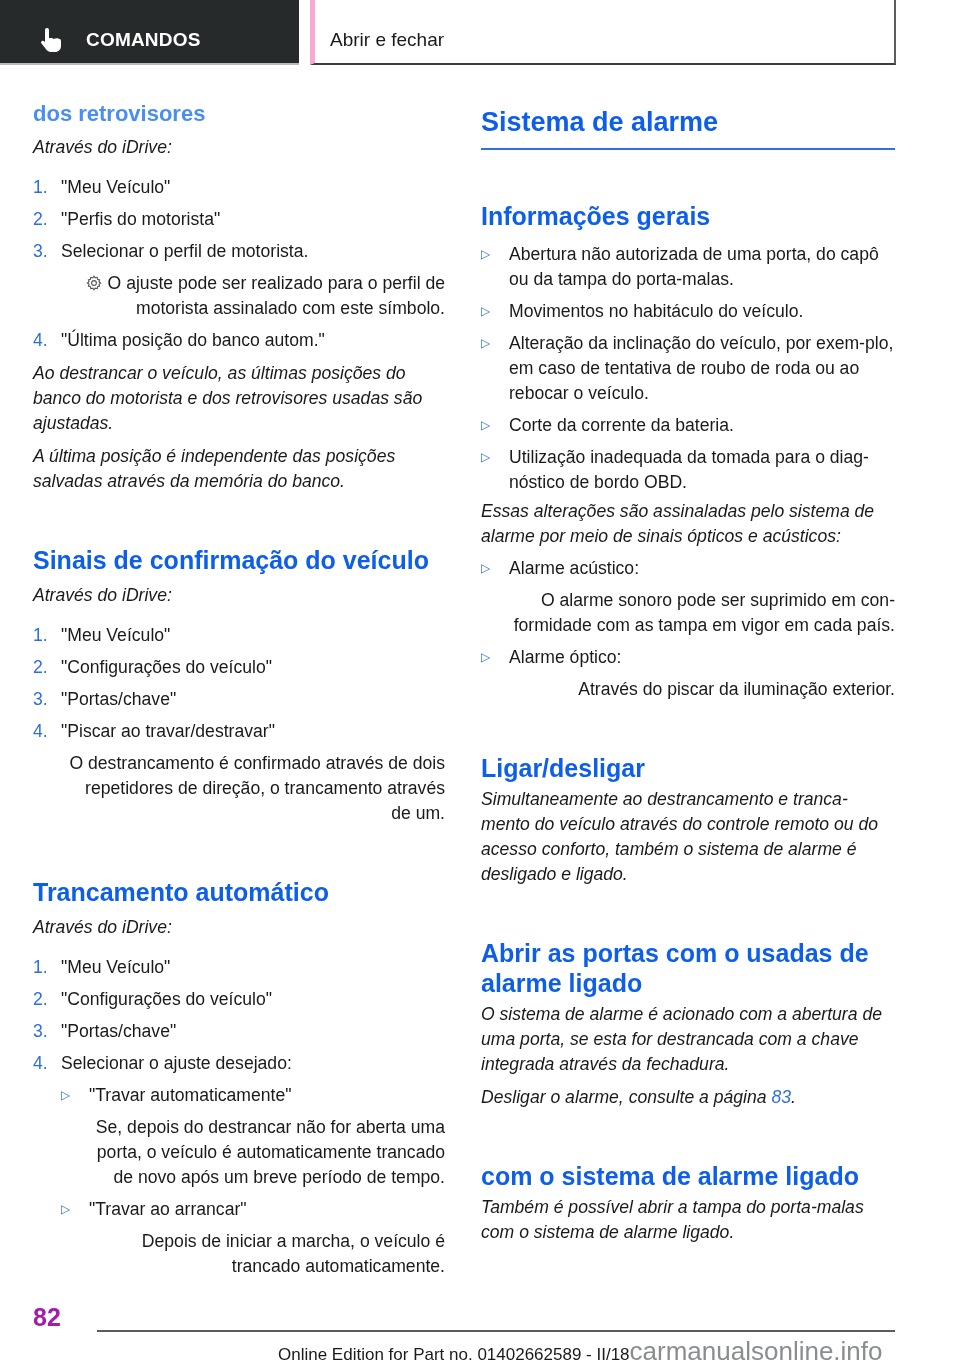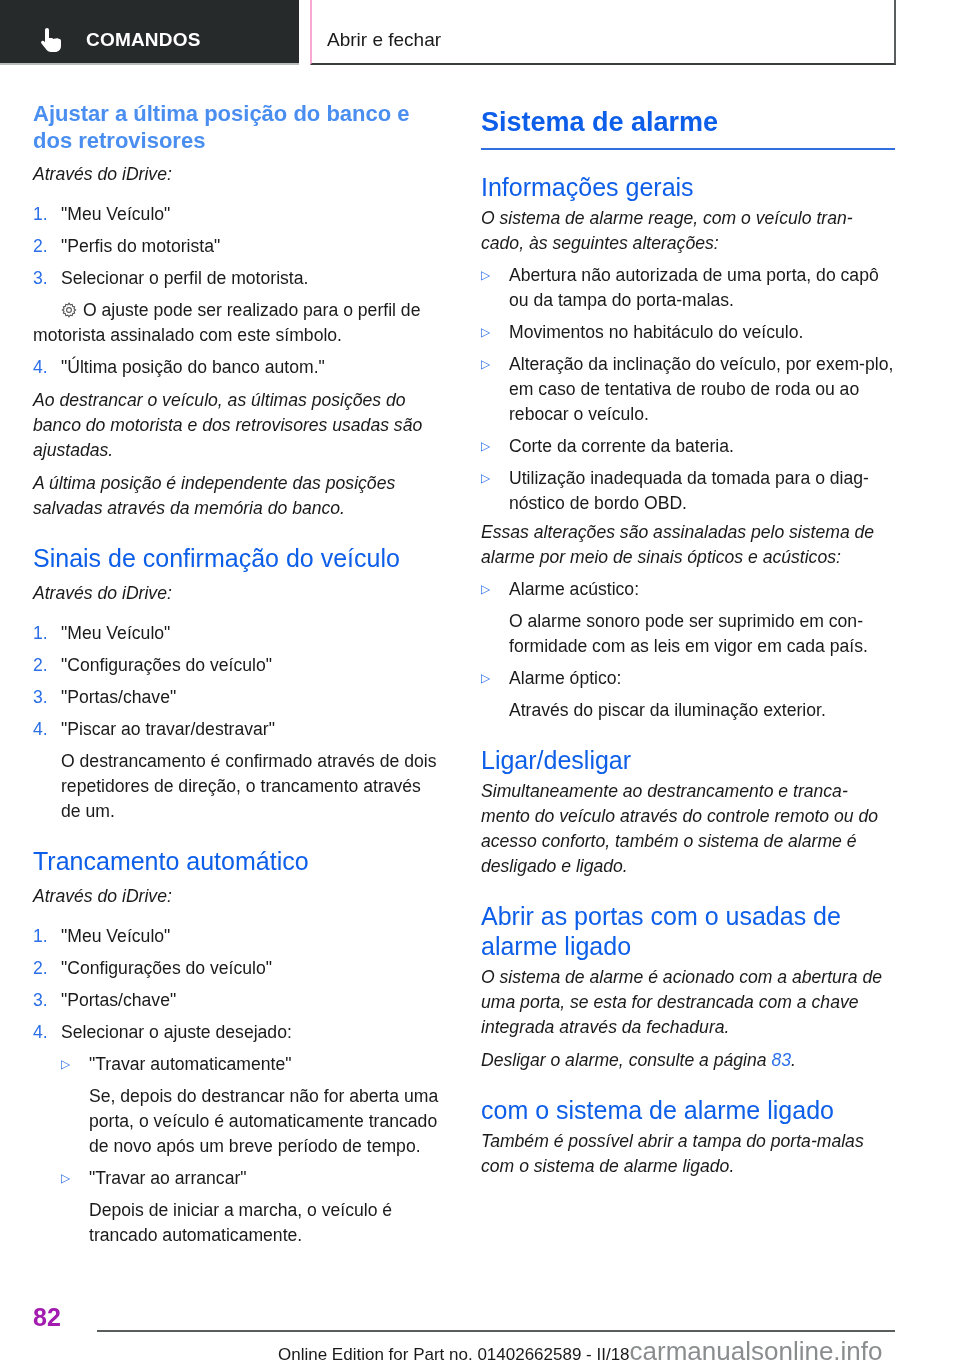--- a/index.html
+++ b/index.html
@@ -11,44 +11,44 @@
     background: #262a2b; border-bottom: 2px solid #b8bcbc;
     display: flex; align-items: center;
   }
   .hand-icon { position: absolute; left: 40px; top: 27px; width: 24px; height: 26px; }
   .header-tab-dark .section-label {
     position: absolute; left: 86px; top: 29px;
     color: #ffffff; font-weight: bold; font-size: 19px; letter-spacing: 0.2px;
   }
   .header-tab-light {
     position: absolute; left: 310px; top: 0; width: 586px; height: 65px;
-    border-left: 2px solid #f9a8d4; border-right: 2px solid #5a5d5e; border-bottom: 2px solid #3a3d3e;
+    border-left: 5px solid #f9a8d4; border-right: 2px solid #5a5d5e; border-bottom: 2px solid #3a3d3e;
     background: #fff;
   }
   .header-tab-light .chapter-label {
     position: absolute; left: 15px; top: 29px; font-size: 19px; color: #1a1a1a;
   }
 
   .col { position: absolute; top: 100px; }
   .col-left { left: 33px; width: 412px; }
   .col-right { left: 481px; width: 414px; }
 
   .h3 { color: #4a8ef0; font-weight: bold; font-size: 22px; line-height: 27px; margin-top: 0; }
-  .h2 { color: #0d5ee8; font-weight: normal; font-size: 25px; line-height: 30px; }
+  .h2 { color: #0d5ee8; font-weight: bold; font-size: 25px; line-height: 30px; margin-top: 29px; }
   .h1 { color: #0d5ee8; font-weight: bold; font-size: 27px; line-height: 40px; }
   .rule { height: 2px; background: #2f6fe0; margin-top: 6px; }
 
   .p { font-size: 17.6px; line-height: 25px; color: #1a1a1a; font-style: italic; }
   .gap-s { height: 8px; }
   .gap-l { height: 22px; }
 
   .ol-item { display: flex; font-size: 17.6px; line-height: 25px; margin-top: 7px; }
   .ol-num { width: 28px; color: #2a6ee8; flex: none; }
   .ol-text { flex: 1; }
-  .indent { padding-left: 28px; font-size: 17.6px; line-height: 25px; margin-top: 7px; }
+  .indent { padding-left: 28px; font-size: 17.6px; line-height: 25px; margin-top: 7px; text-align: right; }
 
   .ul-item { display: flex; font-size: 17.6px; line-height: 25px; margin-top: 7px; }
   .tri { width: 28px; flex: none; color: #2a6ee8; font-size: 12px; line-height: 25px; }
   .ul-text { flex: 1; }
 
   .gear-icon { display: inline-block; width: 16px; height: 16px; vertical-align: -2px; margin-right: 6px; }
 
   .link { color: #2a6ee8; }
 
   .page-num { position: absolute; left: 33px; top: 1303px; font-weight: bold; font-size: 25px; color: #a21caf; }
@@ -64,21 +64,20 @@
     <path d="M7 1 C8.2 1 9 1.8 9 3 L9 11 L11 11 C12.5 11 13 11.6 13.5 12 C14 11.5 15 11.2 16 11.6 C16.6 11.2 17.8 11.2 18.5 11.8 C19.5 11.6 21 12.2 21 14 L21 19 C21 22.5 18.5 25 15 25 L11 25 C8.5 25 7 23.5 5.5 21.5 L1.5 16.5 C0.8 15.6 1 14.5 2 14 C3 13.5 4 14 4.6 14.7 L5 15.2 L5 3 C5 1.8 5.8 1 7 1 Z" fill="#ffffff"></path>
   </svg>
   <span class="section-label">COMANDOS</span>
 </div>
 <div class="header-tab-light">
   <span class="chapter-label">Abrir e fechar</span>
 </div>
 
 <div class="col col-left">
   <div class="h3">
-    <div>Ajustar a última posição do banco e</div>
     <div>dos retrovisores</div>
   </div>
   <div class="gap-s"></div>
   <div class="p">Através do iDrive:</div>
   <div class="gap-s"></div>
   <div class="ol-item">
       <span class="ol-num">1.</span>
       <span class="ol-text">"Meu Veículo"</span>
     </div>
   <div class="ol-item">
@@ -163,21 +162,20 @@
     <div class="indent">Depois de iniciar a marcha, o veículo é trancado automaticamente.</div>
   </div>
 </div>
 
 <div class="col col-right" style="top:102px;">
   <div class="h1">Sistema de alarme</div>
   <div class="rule"></div>
   <div class="gap-l" style="height:22px;"></div>
   <div class="h2">Informações gerais</div>
   <div class="gap-s" style="height:4px;"></div>
-  <div class="p">O sistema de alarme reage, com o veículo tran-cado, às seguintes alterações:</div>
   <div class="ul-item">
       <span class="tri">▷</span>
       <span class="ul-text">Abertura não autorizada de uma porta, do capô ou da tampa do porta-malas.</span>
     </div>
   <div class="ul-item">
       <span class="tri">▷</span>
       <span class="ul-text">Movimentos no habitáculo do veículo.</span>
     </div>
   <div class="ul-item">
       <span class="tri">▷</span>
@@ -190,21 +188,21 @@
   <div class="ul-item">
       <span class="tri">▷</span>
       <span class="ul-text">Utilização inadequada da tomada para o diag-nóstico de bordo OBD.</span>
     </div>
   <div class="gap-s" style="height:4px;"></div>
   <div class="p">Essas alterações são assinaladas pelo sistema de alarme por meio de sinais ópticos e acústicos:</div>
   <div class="ul-item">
       <span class="tri">▷</span>
       <span class="ul-text">Alarme acústico:</span>
     </div>
-  <div class="indent">O alarme sonoro pode ser suprimido em con-formidade com as leis em vigor em cada país.</div>
+  <div class="indent">O alarme sonoro pode ser suprimido em con-formidade com as tampa em vigor em cada país.</div>
   <div class="ul-item">
       <span class="tri">▷</span>
       <span class="ul-text">Alarme óptico:</span>
     </div>
   <div class="indent">Através do piscar da iluminação exterior.</div>
 
   <div class="gap-l"></div>
   <div class="h2">Ligar/desligar</div>
   <div class="gap-s" style="height:4px;"></div>
   <div class="p">Simultaneamente ao destrancamento e tranca-mento do veículo através do controle remoto ou do acesso conforto, também o sistema de alarme é desligado e ligado.</div>

